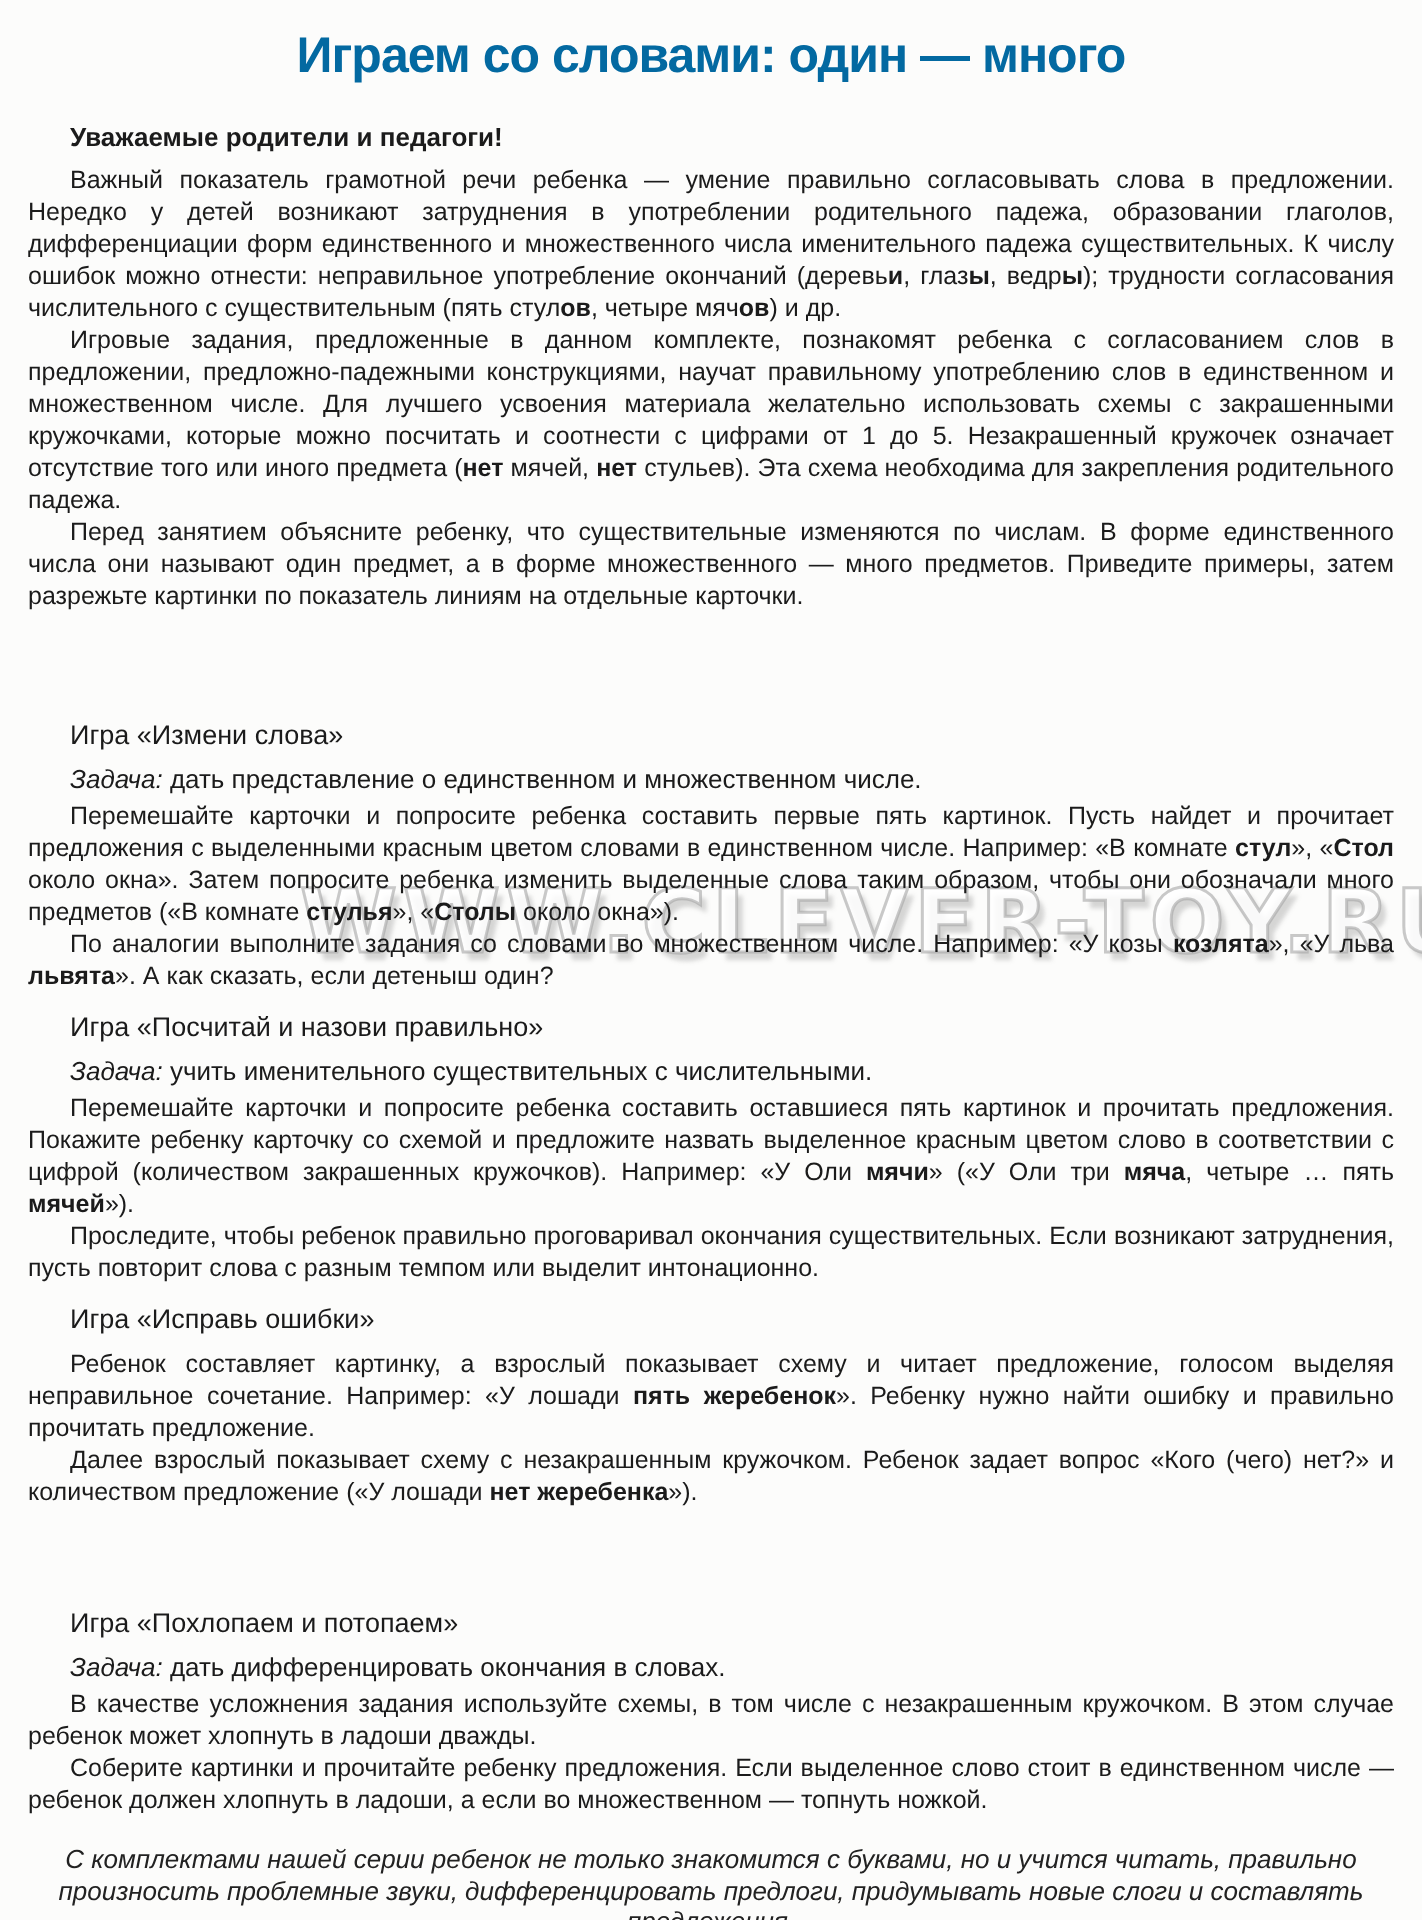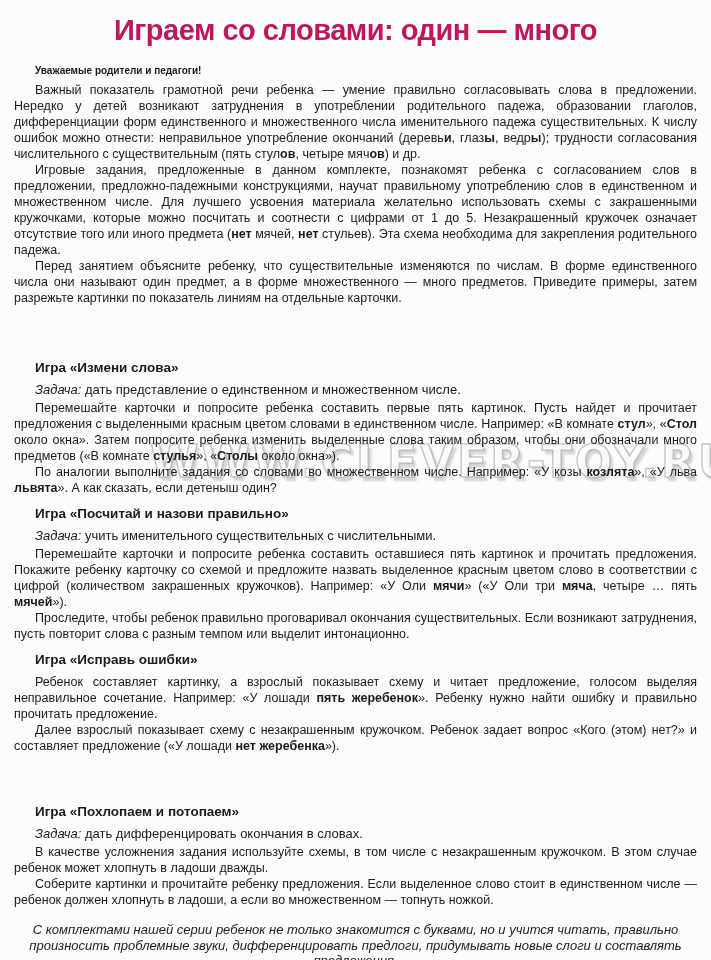--- a/index.html
+++ b/index.html
@@ -11,47 +11,47 @@
     overflow:hidden;
     font-family:"Liberation Sans","DejaVu Sans",sans-serif;
     color:#1b1b1b;
     box-sizing:border-box;
     padding:10px 14px 0 14px;
   }
   .content{position:relative;z-index:1;}
   h1.title{
     margin:4px 0 18px 0;
     text-align:center;
-    font-size:29px;
+    font-size:25px;
     font-weight:700;
     letter-spacing:-0.5px;
-    color:#be185d;
+    color:#0369a1;
   }
   .greeting{
     margin:0 0 6px 21px;
-    font-size:10px;
+    font-size:13px;
     font-weight:700;
   }
   p.body{
     margin:0;
     font-size:12.5px;
     line-height:16px;
     text-align:justify;
     text-indent:21px;
   }
   .b{font-weight:700;}
   .it{font-style:italic;}
   .gap-lg{height:54px;}
   .gap-md{height:40px;}
   section.game{margin-top:10px;}
   section.game:first-of-type{margin-top:0;}
   h2.game-h{
     margin:0 0 7px 21px;
     font-size:13.5px;
-    font-weight:700;
+    font-weight:400;
   }
   p.task{
     margin:0 0 2px 0;
     font-size:13px;
     line-height:16px;
     text-indent:21px;
   }
   .footer{
     margin-top:14px;
     text-align:center;
@@ -104,21 +104,21 @@
     <section class="game">
       <h2 class="game-h">Игра «Посчитай и назови правильно»</h2>
       <p class="task"><span class="it">Задача:</span><span> учить именительного существительных с числительными.</span></p>
       <p class="body"><span>Перемешайте карточки и попросите ребенка составить оставшиеся пять картинок и прочитать предложения. Покажите ребенку карточку со схемой и предложите назвать выделенное красным цветом слово в соответствии с цифрой (количеством закрашенных кружочков). Например: «У Оли </span><span class="b">мячи</span><span>» («У Оли три </span><span class="b">мяча</span><span>, четыре … пять </span><span class="b">мячей</span><span>»).</span></p>
       <p class="body"><span>Проследите, чтобы ребенок правильно проговаривал окончания существительных. Если возникают затруднения, пусть повторит слова с разным темпом или выделит интонационно.</span></p>
     </section>
 
     <section class="game">
       <h2 class="game-h">Игра «Исправь ошибки»</h2>
       <p class="body"><span>Ребенок составляет картинку, а взрослый показывает схему и читает предложение, голосом выделяя неправильное сочетание. Например: «У лошади </span><span class="b">пять жеребенок</span><span>». Ребенку нужно найти ошибку и правильно прочитать предложение.</span></p>
-      <p class="body"><span>Далее взрослый показывает схему с незакрашенным кружочком. Ребенок задает вопрос «Кого (этом) нет?» и составляет предложение («У лошади </span><span class="b">нет жеребенка</span><span>»).</span></p>
+      <p class="body"><span>Далее взрослый показывает схему с незакрашенным кружочком. Ребенок задает вопрос «Кого (чего) нет?» и количеством предложение («У лошади </span><span class="b">нет жеребенка</span><span>»).</span></p>
     </section>
 
     <div class="gap-md"></div>
 
     <section class="game">
       <h2 class="game-h">Игра «Похлопаем и потопаем»</h2>
       <p class="task"><span class="it">Задача:</span><span> дать дифференцировать окончания в словах.</span></p>
       <p class="body"><span>В качестве усложнения задания используйте схемы, в том числе с незакрашенным кружочком. В этом случае ребенок может хлопнуть в ладоши дважды.</span></p>
       <p class="body"><span>Соберите картинки и прочитайте ребенку предложения. Если выделенное слово стоит в единственном числе — ребенок должен хлопнуть в ладоши, а если во множественном — топнуть ножкой.</span></p>
     </section>

